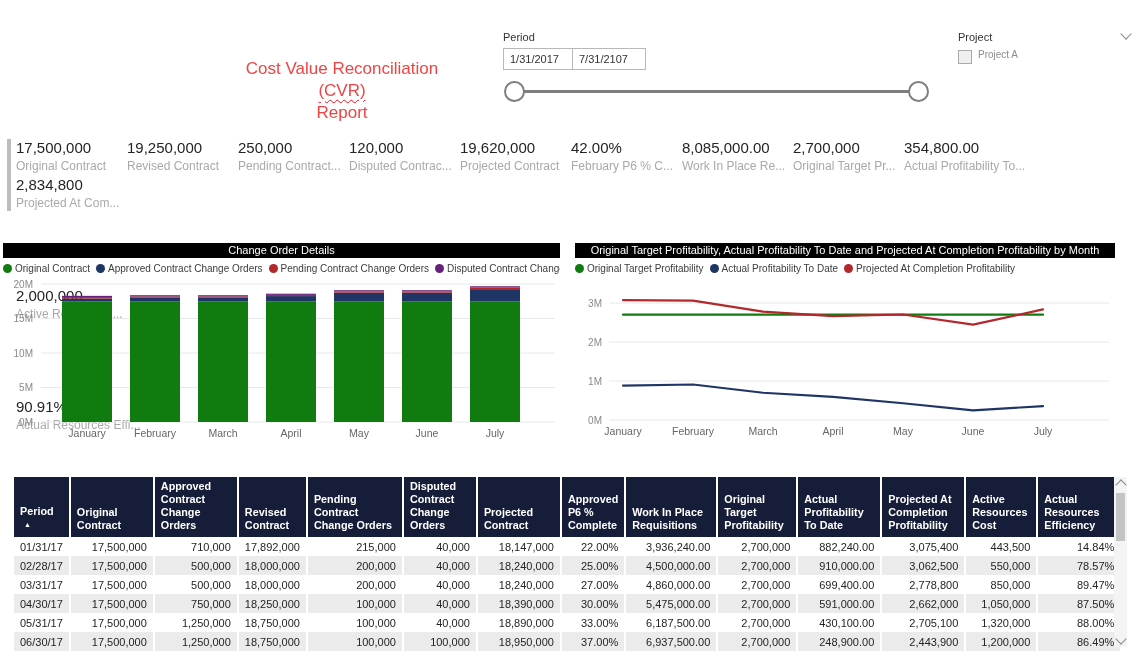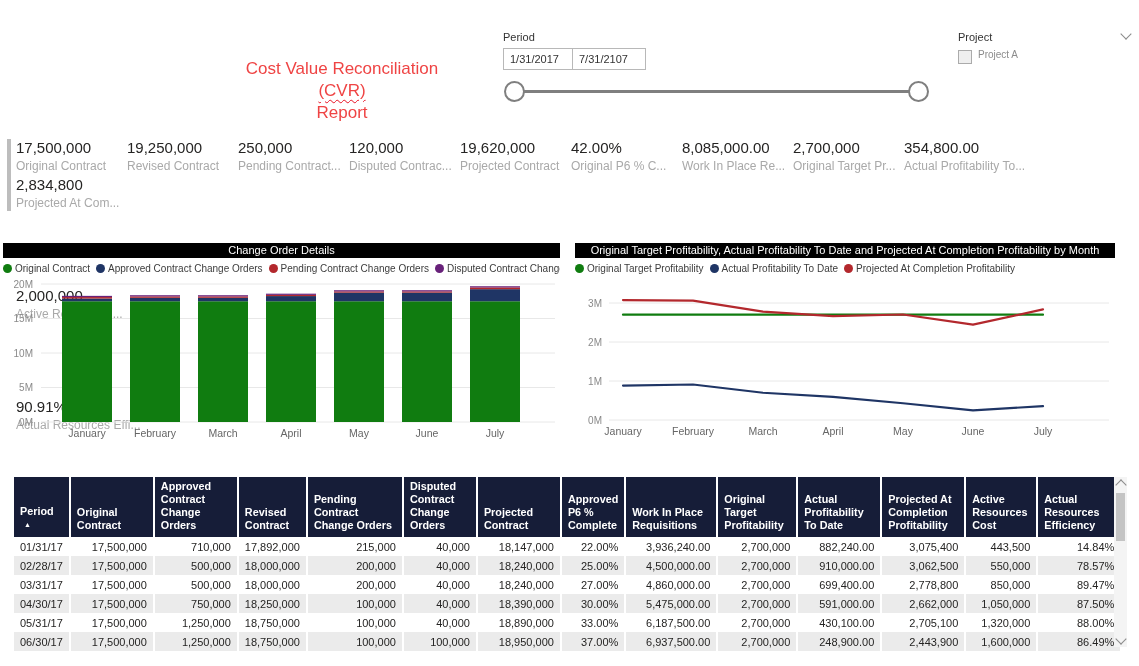--- a/index.html
+++ b/index.html
@@ -104,21 +104,21 @@
       <div class="kpi-card">
         <div class="kpi-value">120,000</div>
         <div class="kpi-label">Disputed Contrac...</div>
       </div>
       <div class="kpi-card">
         <div class="kpi-value">19,620,000</div>
         <div class="kpi-label">Projected Contract</div>
       </div>
       <div class="kpi-card">
         <div class="kpi-value">42.00%</div>
-        <div class="kpi-label">Original P6 % C...</div>
+        <div class="kpi-label">February P6 % C...</div>
       </div>
       <div class="kpi-card">
         <div class="kpi-value">8,085,000.00</div>
         <div class="kpi-label">Work In Place Re...</div>
       </div>
       <div class="kpi-card">
         <div class="kpi-value">2,700,000</div>
         <div class="kpi-label">Original Target Pr...</div>
       </div>
       <div class="kpi-card">
@@ -370,21 +370,21 @@
           <td>1,250,000</td>
           <td>18,750,000</td>
           <td>100,000</td>
           <td>100,000</td>
           <td>18,950,000</td>
           <td>37.00%</td>
           <td>6,937,500.00</td>
           <td>2,700,000</td>
           <td>248,900.00</td>
           <td>2,443,900</td>
-          <td>1,600,000</td>
+          <td>1,200,000</td>
           <td>86.49%</td>
         </tr>
       </tbody>
   </table>
   <div class="table-scrollbar">
     <span class="chevron sb-arrow sb-up"></span>
     <div class="sb-thumb"></div>
     <span class="chevron sb-arrow sb-down"></span>
   </div>
 

